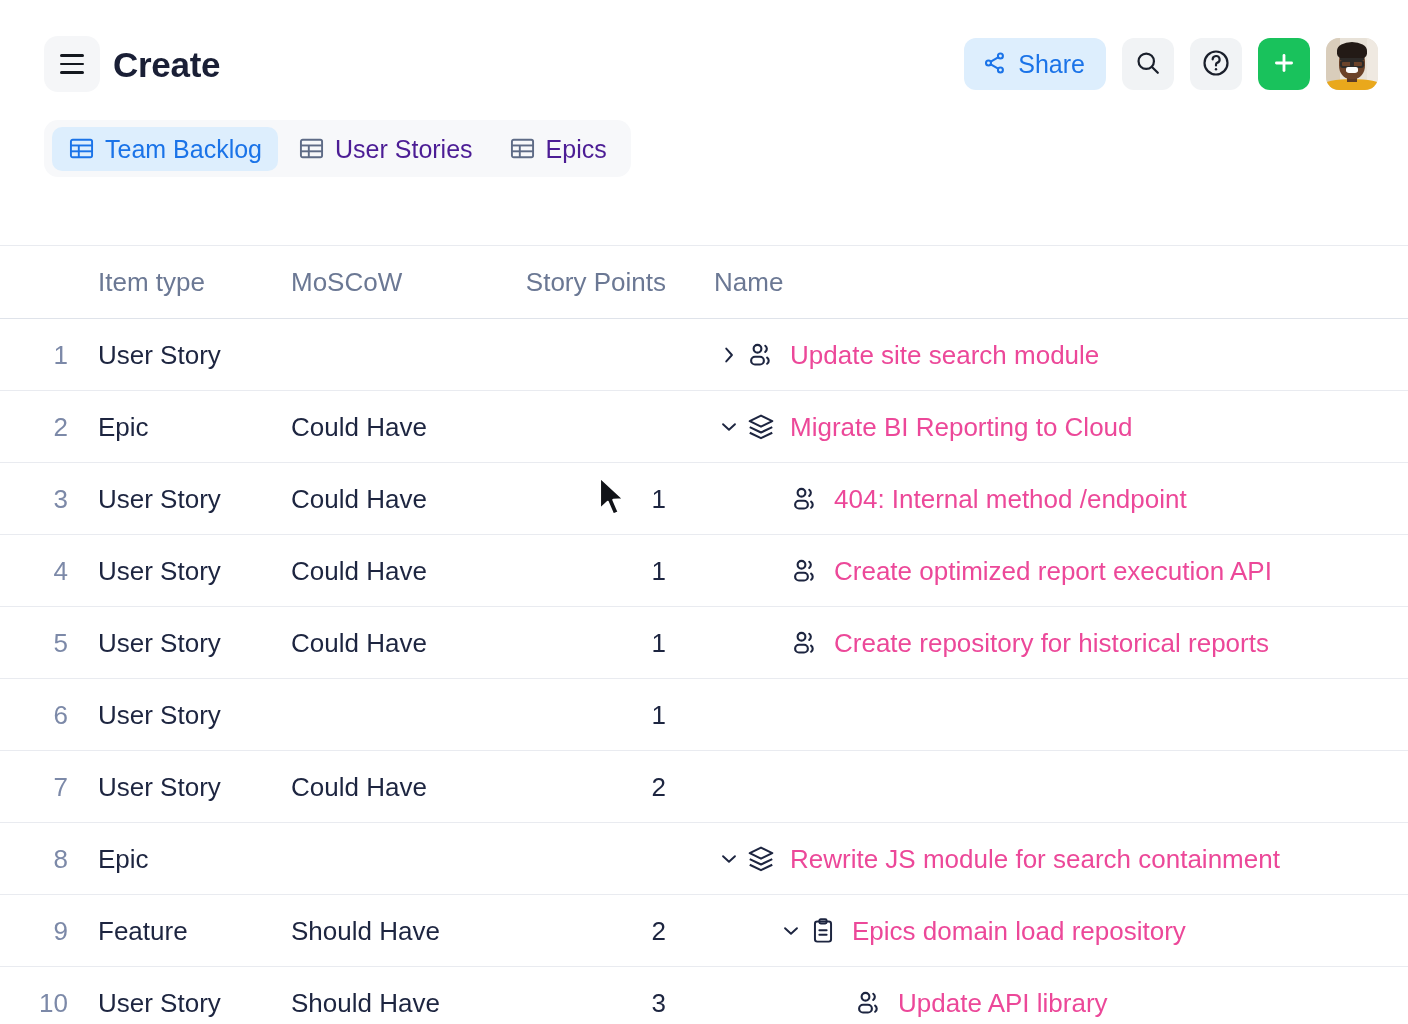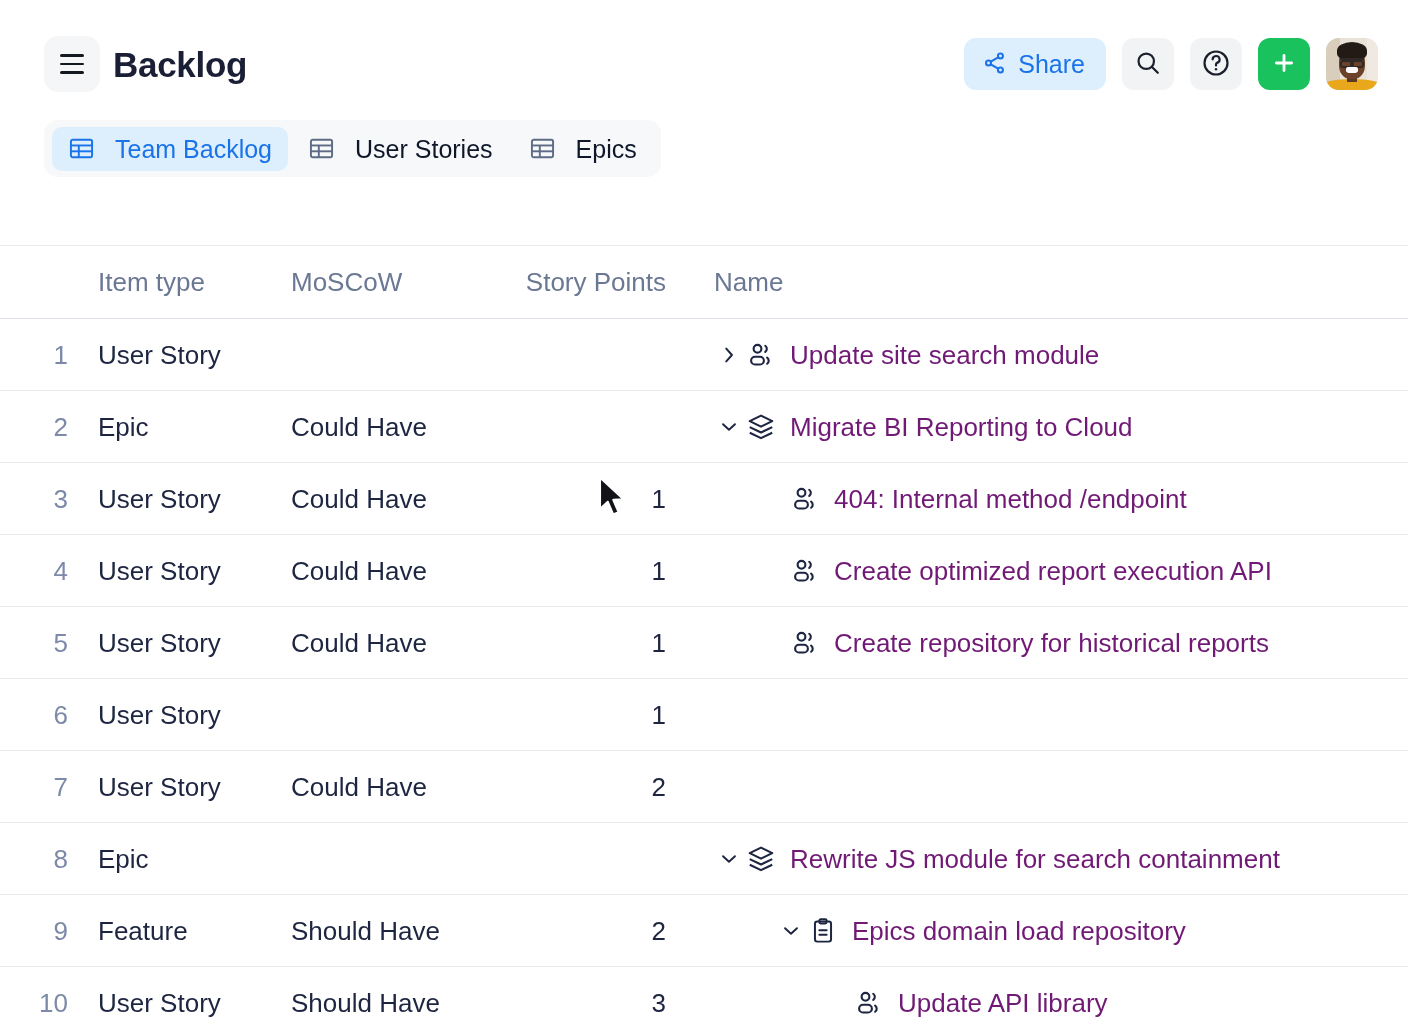--- a/index.html
+++ b/index.html
@@ -150,29 +150,29 @@
     align-items: center;
     padding: 0 8px;
     gap: 4px;
   }
   .tab {
     height: 44px;
     padding: 0 16px;
     border-radius: 10px;
     display: flex;
     align-items: center;
-    gap: 20px;
+    gap: 10px;
     cursor: pointer;
     border: none;
     background: transparent;
     white-space: nowrap;
   }
   .tab .tab-label {
     font-size: 25px;
-    color: #0f172a;
+    color: #4c1d95;
     line-height: 30px;
   }
   .tab.active { background: #ddeefd; }
   .tab.active .tab-label { color: #1a73e8; }
 
   
   .table {
     position: absolute;
     left: 0; top: 210px;
     width: 1408px;
@@ -232,21 +232,21 @@
   .type-icon {
     width: 34px;
     flex: none;
     display: flex;
     align-items: center;
     justify-content: center;
     margin-right: 12px;
   }
   .name-text {
     font-size: 26px;
-    color: #701a75;
+    color: #ec4899;
     line-height: 32px;
     overflow: hidden;
     text-overflow: ellipsis;
     white-space: nowrap;
   }
 
   
   .ind-0 { padding-left: 0px; }
   .ind-1 { padding-left: 44px; }
   .ind-2 { padding-left: 62px; }
@@ -269,21 +269,21 @@
   <div class="topbar">
 
     <button class="menu-btn">
       <span class="bars">
         <span class="bar"></span>
           <span class="bar"></span>
           <span class="bar"></span>
       </span>
     </button>
 
-    <div class="page-title">Backlog</div>
+    <div class="page-title">Create</div>
 
     <div class="actions">
 
       <button class="share-btn">
         <span>
           <svg width="26" height="26" viewBox="0 0 24 24" fill="none" stroke="#1a73e8" stroke-width="1.9" stroke-linecap="round" stroke-linejoin="round">
             <circle cx="17" cy="5.5" r="2.3"></circle>
             <circle cx="6" cy="12" r="2.3"></circle>
             <circle cx="17" cy="18.5" r="2.3"></circle>
             <line x1="8.1" y1="10.8" x2="14.9" y2="6.7"></line>

